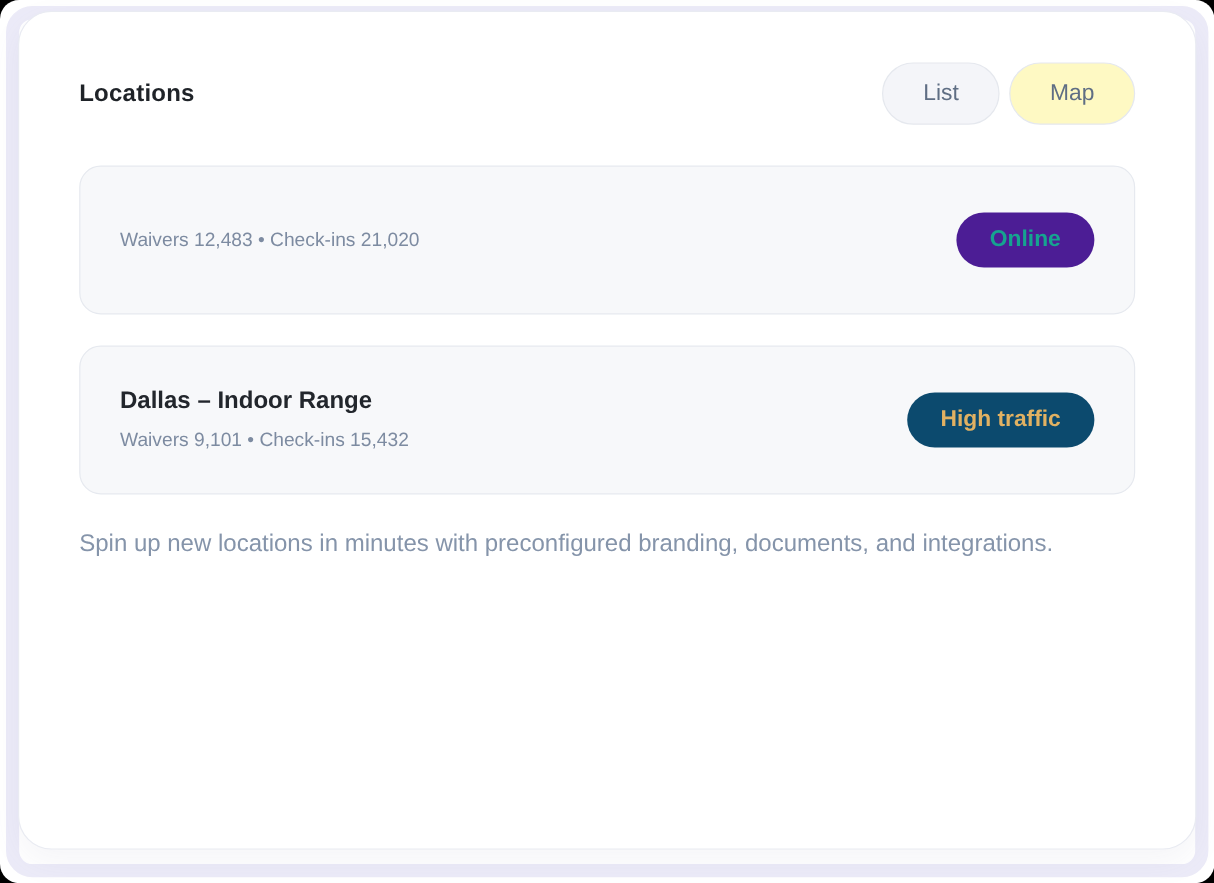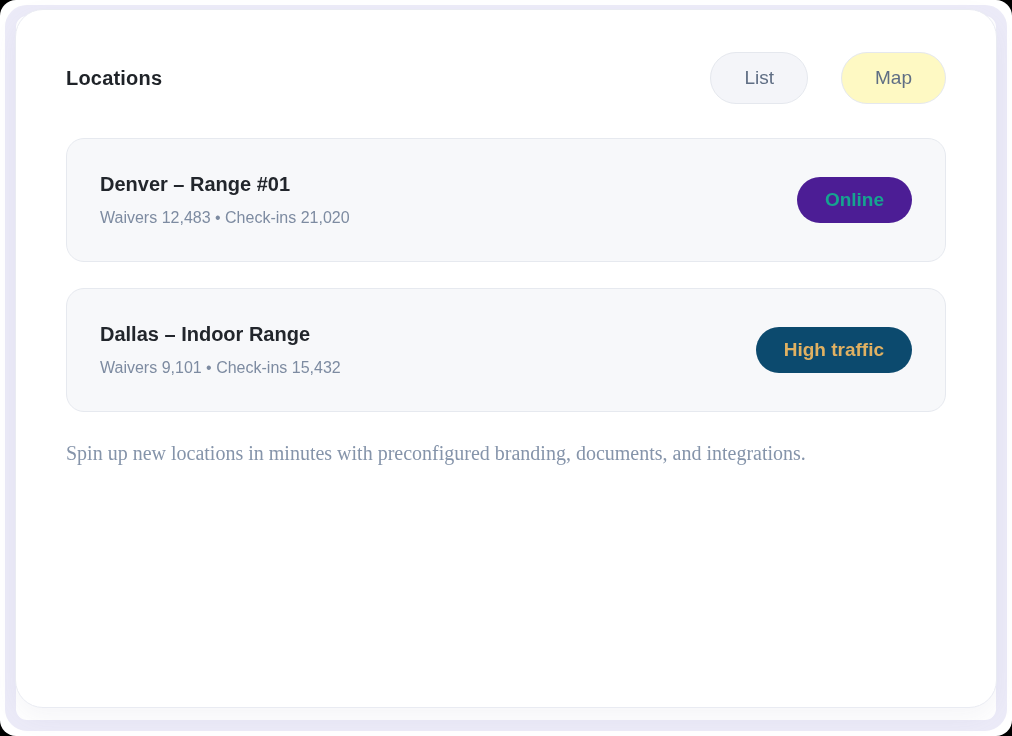--- a/index.html
+++ b/index.html
@@ -48,21 +48,21 @@
   }
   .page-title {
     margin: 0;
     font-size: 20px;
     font-weight: 700;
     color: #1F2328;
     letter-spacing: 0.2px;
   }
   .toggle-group {
     display: flex;
-    gap: 33px;
+    gap: 8px;
   }
   .pill-btn {
     height: 52px;
     padding: 0 33px;
     border-radius: 26px;
     border: 1px solid #E5E8EE;
     background: #fef9c3;
     color: #5F6E84;
     font-family: "Liberation Sans", sans-serif;
     font-size: 19px;
@@ -132,21 +132,20 @@
     color: #4B60DA;
     cursor: pointer;
   }
   .footer-note {
     margin: 26px 0 0 0;
     max-width: 880px;
     font-size: 20px;
     font-weight: 400;
     color: #8594AA;
     line-height: 31px;
-    font-family: Liberation Serif, serif;
   }
 </style>
 </head>
 <body>
 
 <div class="screen">
   <div class="frame-ring"></div>
 
   <div class="main-card">
 
@@ -155,21 +154,20 @@
       <div class="toggle-group">
         <button class="pill-btn active">List</button>
         <button class="pill-btn">Map</button>
       </div>
     </div>
 
     <div class="loc-list">
 
       <div class="loc-item">
         <div class="loc-info">
-          <div class="loc-name">Denver – Range #01</div>
           <div class="loc-stats">Waivers 12,483 • Check-ins 21,020</div>
         </div>
         <span class="badge badge-online">Online</span>
       </div>
 
       <div class="loc-item">
         <div class="loc-info">
           <div class="loc-name">Dallas – Indoor Range</div>
           <div class="loc-stats">Waivers 9,101 • Check-ins 15,432</div>
         </div>

